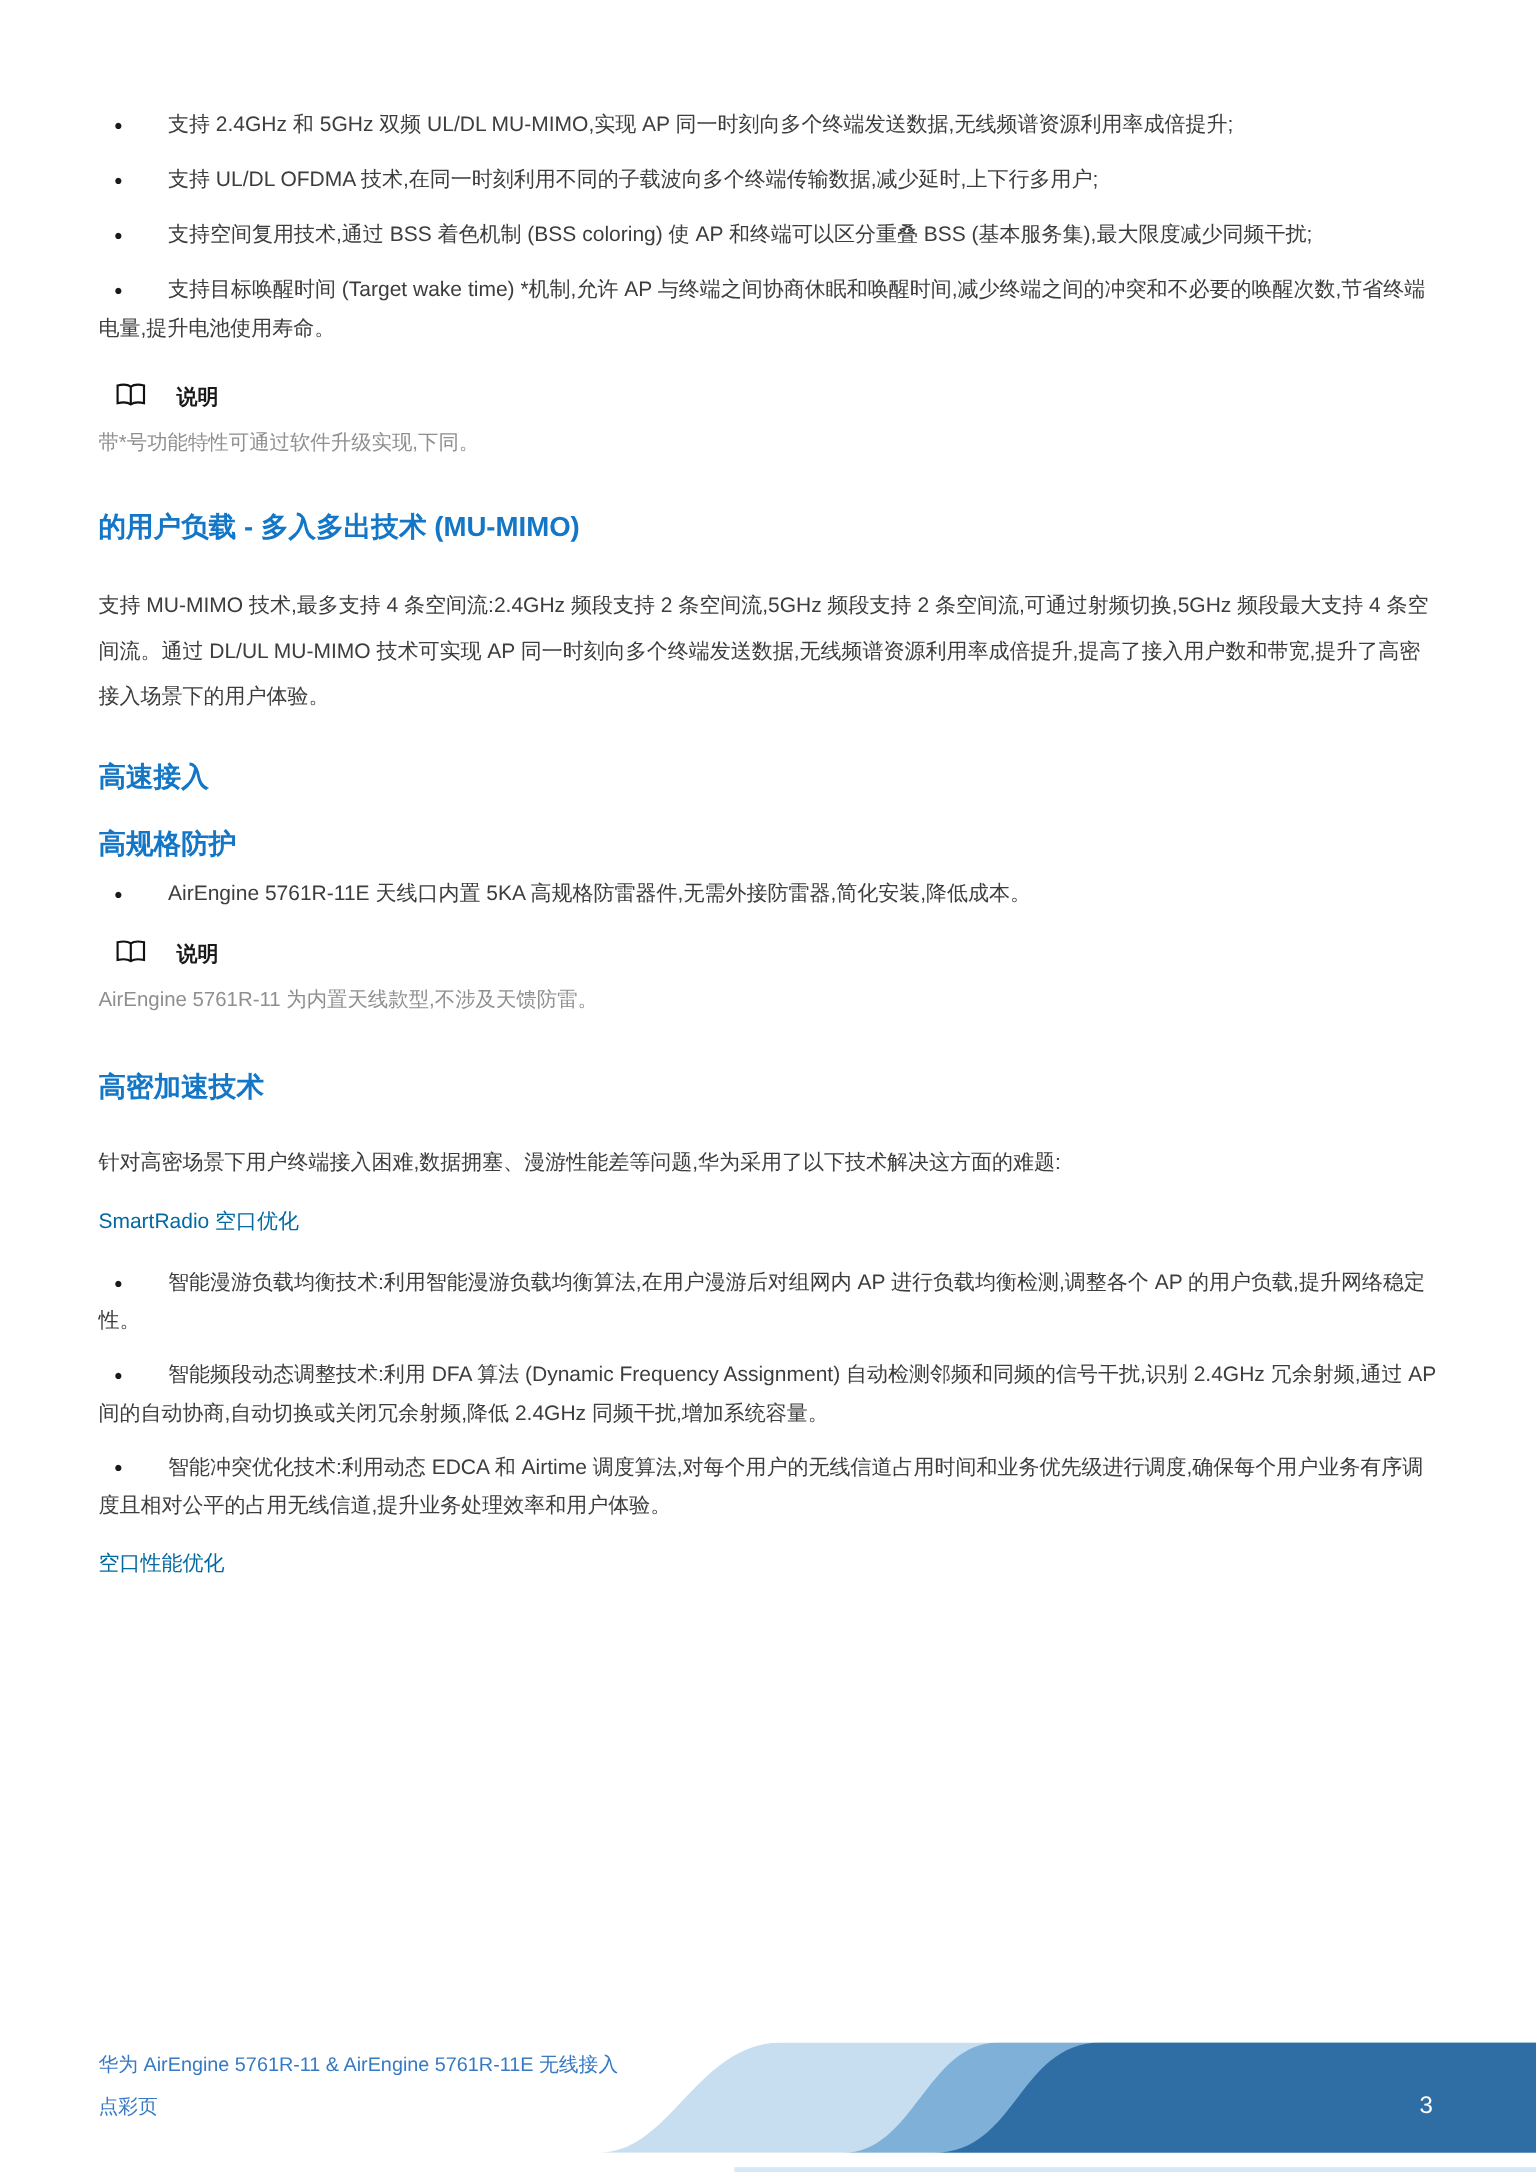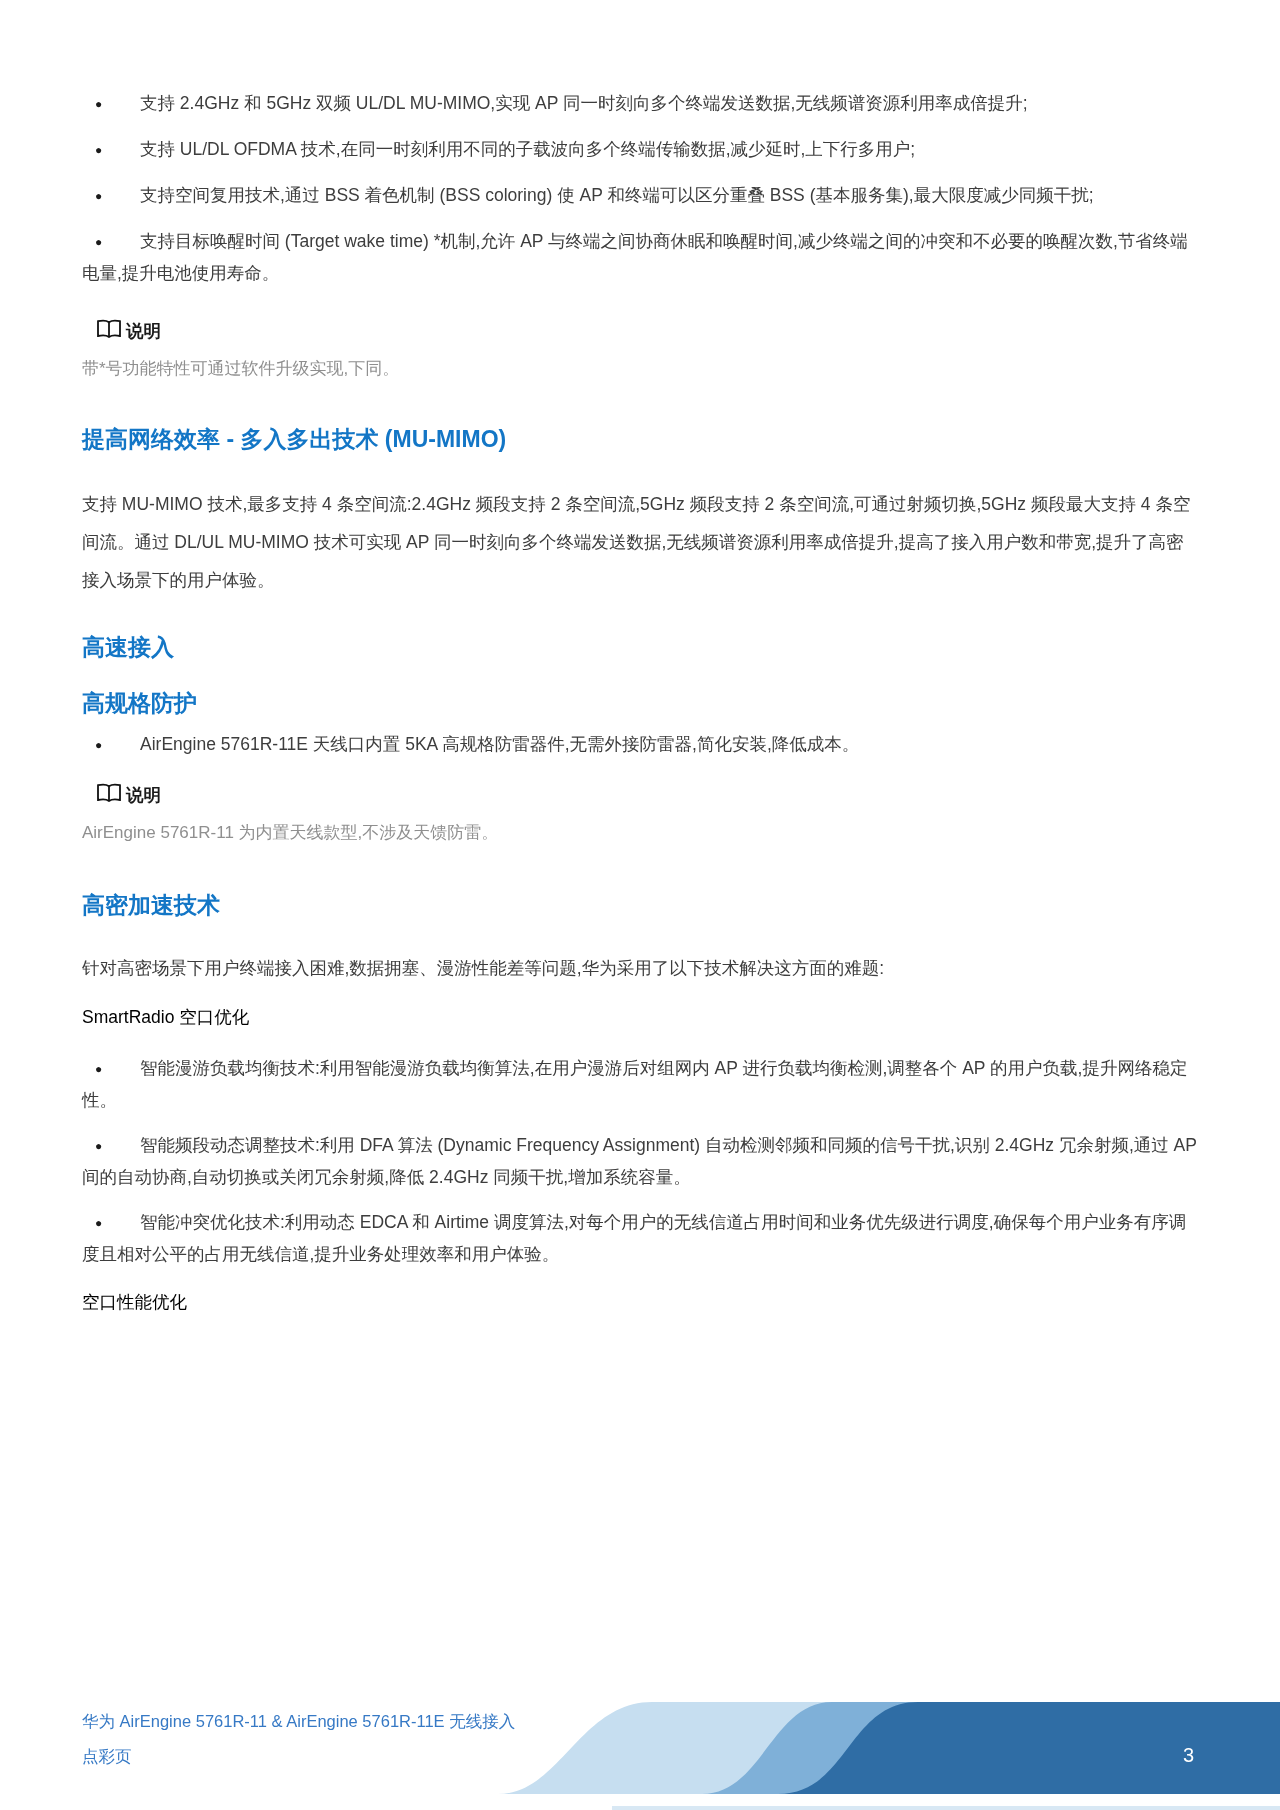--- a/index.html
+++ b/index.html
@@ -17,21 +17,21 @@
     text-indent:13px;color:#3d3d3d;
   }
   .bullet:last-child{margin-bottom:0;}
   .dot{
     display:inline-block;width:45px;font-size:12px;color:#1a1a1a;
     vertical-align:1px;text-indent:0;
   }
 
   
   .note{margin-top:30px;}
-  .note-head{display:flex;align-items:center;gap:4px;margin-left:14px;height:24px;}
+  .note-head{display:flex;align-items:center;gap:25px;margin-left:14px;height:24px;}
   .note-head .label{font-size:17.5px;font-weight:bold;color:#1a1a1a;}
   .note-text{margin-top:14px;font-size:17px;line-height:24px;color:#8f8f8f;}
 
   
   .h-big{
     font-size:23px;font-weight:bold;color:#1376c6;line-height:32px;margin:0;
   }
   .mt-h1{margin-top:42px;}
   .mt-h2{margin-top:32px;}
   .mt-h3{margin-top:24px;}
@@ -41,21 +41,21 @@
   .para{font-size:17.5px;line-height:38px;color:#3d3d3d;margin:0;}
   .mt-p1{margin-top:30px;}
   .mt-p2{margin-top:28px;}
   .mt-ul2{margin-top:10px;}
   .mt-note2{margin-top:22px;}
   .mt-p3{margin-top:28px;}
   .mt-ul3{margin-top:24px;}
 
   
   .sublink{
-    font-size:17.5px;line-height:24px;color:#000000;cursor:pointer;margin:0;
+    font-size:17.5px;line-height:24px;color:#0369a1;cursor:pointer;margin:0;
   }
   .mt-link1{margin-top:18px;}
   .mt-link2{margin-top:20px;}
 
   
   .footer-waves{position:absolute;left:0;top:1702px;width:1280px;height:92px;}
   .footer-text{
     position:absolute;left:82px;top:1704px;font-size:16.5px;line-height:35px;
     color:#3679c5;
   }
@@ -84,21 +84,21 @@
         <svg width="26" height="20" viewBox="0 0 26 20">
           <path d="M13 3.2 C10.5 1.4 6.5 1.2 2 2.2 L2 17 C6.5 16 10.5 16.2 13 18 C15.5 16.2 19.5 16 24 17 L24 2.2 C19.5 1.2 15.5 1.4 13 3.2 Z" fill="none" stroke="#111111" stroke-width="1.8"></path>
           <line x1="13" y1="3.2" x2="13" y2="18" stroke="#111111" stroke-width="1.8"></line>
         </svg>
       </span>
       <span class="label">说明</span>
     </div>
     <div class="note-text">带*号功能特性可通过软件升级实现,下同。</div>
   </div>
 
-  <h2 class="h-big mt-h1">提高网络效率 - 多入多出技术 (MU-MIMO)</h2>
+  <h2 class="h-big mt-h1">的用户负载 - 多入多出技术 (MU-MIMO)</h2>
   <p class="para mt-p1">支持 MU-MIMO 技术,最多支持 4 条空间流:2.4GHz 频段支持 2 条空间流,5GHz 频段支持 2 条空间流,可通过射频切换,5GHz 频段最大支持 4 条空间流。通过 DL/UL MU-MIMO 技术可实现 AP 同一时刻向多个终端发送数据,无线频谱资源利用率成倍提升,提高了接入用户数和带宽,提升了高密接入场景下的用户体验。</p>
 
   <h2 class="h-big mt-h2">高速接入</h2>
 
   <h2 class="h-big mt-h3">高规格防护</h2>
   <div class="blist mt-ul2">
     <div class="bullet"><span class="dot">●</span><span>AirEngine 5761R-11E 天线口内置 5KA 高规格防雷器件,无需外接防雷器,简化安装,降低成本。</span></div>
   </div>
 
   <div class="note mt-note2">

